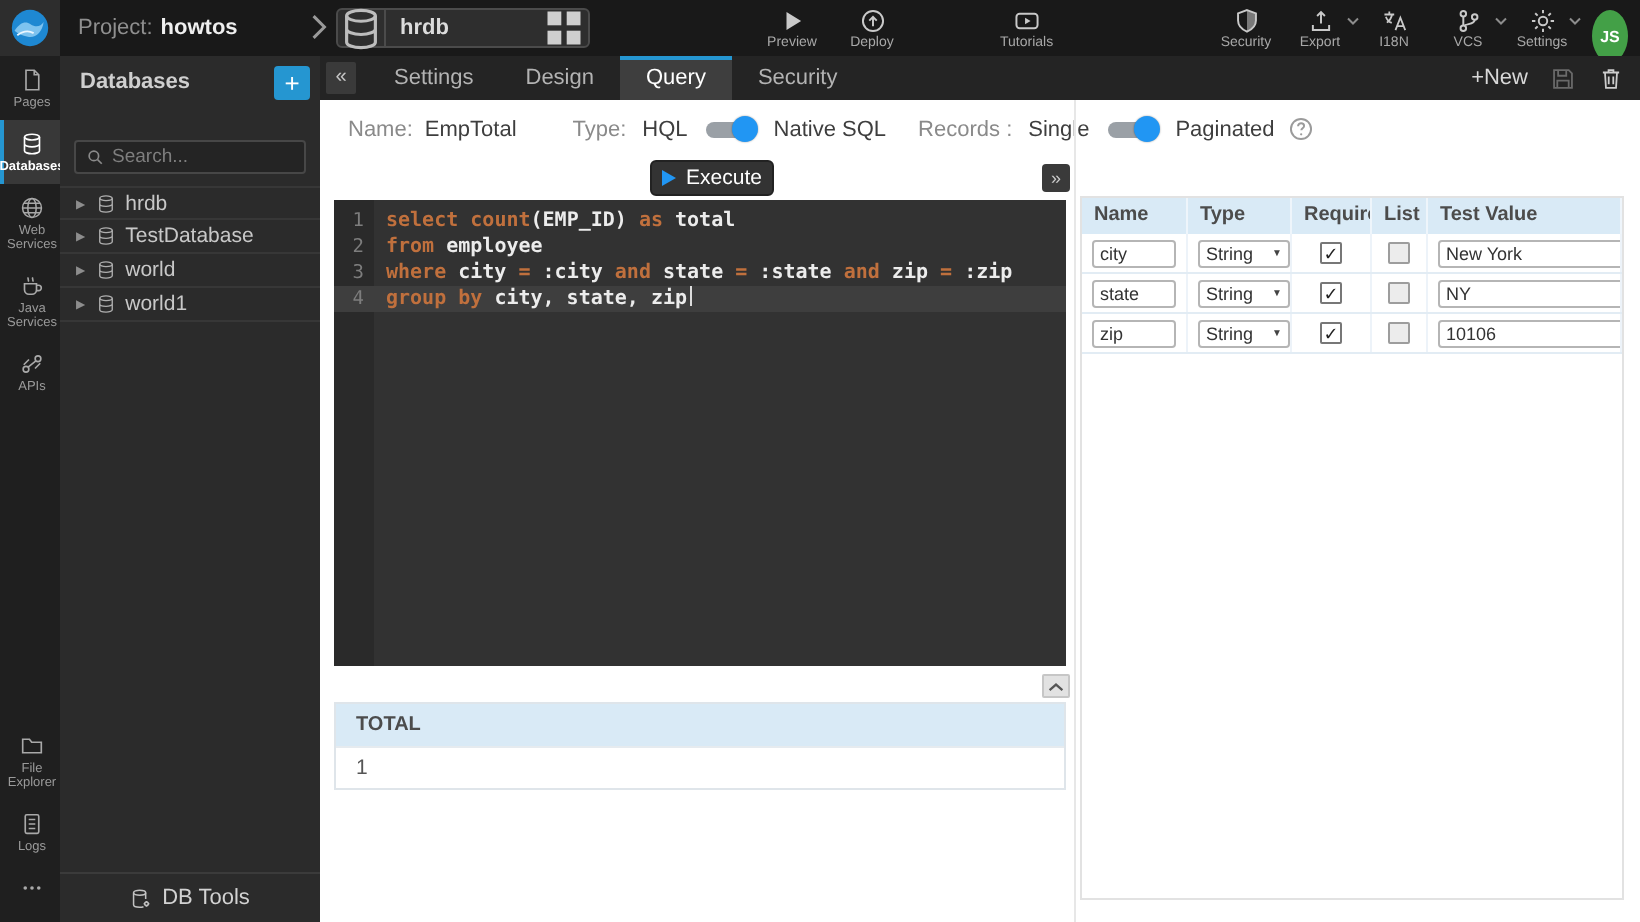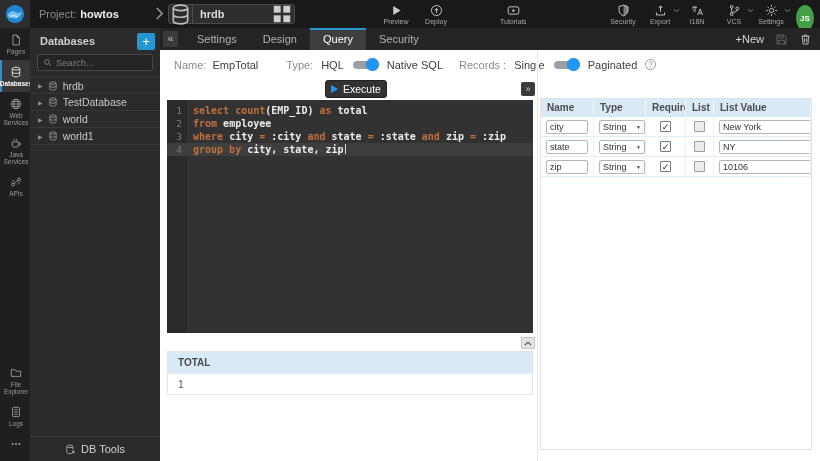--- a/index.html
+++ b/index.html
@@ -41,21 +41,21 @@
   .rail-item .rail-label{font-size:6.5px; line-height:7px; text-align:center; color:#9a9a9a;}
   .rail-item.active{background:#383838; border-left:2px solid var(--accent); color:#fff;}
   .rail-item.active .rail-label{color:#fff; font-weight:700;}
   .rail-bottom{position:absolute; bottom:6px; left:0; width:30px;}
 
   
   .dbpanel{position:absolute; left:30px; top:28px; width:130px; height:433px; background:#2b2b2b;}
   .dbp-head{height:26px; display:flex; align-items:center; padding:0 5px 0 10px;}
   .dbp-title{flex:1; font-size:11px; font-weight:700; color:#cfcfcf;}
   .dbp-add{width:18px; height:17px; background:var(--accent); color:#fff; border:0; border-radius:2px; font-size:13px; line-height:15px; cursor:pointer;}
-  .dbp-search{margin:0 7px 6px; height:17px; background:#242424; border:1px solid #474747; border-radius:2px; display:flex; align-items:center; padding:0 5px; gap:4px; color:#8a8a8a;}
+  .dbp-search{margin:16px 7px 6px; height:17px; background:#242424; border:1px solid #474747; border-radius:2px; display:flex; align-items:center; padding:0 5px; gap:4px; color:#8a8a8a;}
   .dbp-search svg{width:9px; height:9px;}
   .dbp-search input{flex:1; min-width:0; background:transparent; border:0; outline:none; color:#bbb; font-size:9.5px;}
   .dbp-search input::placeholder{color:#7e7e7e;}
   .db-item{height:17px; display:flex; align-items:center; gap:5px; padding-left:8px; border-bottom:1px solid #373737; color:#c8c8c8; font-size:10.5px; cursor:pointer;}
   .db-item:first-of-type{border-top:1px solid #373737;}
   .db-item .tri{font-size:6px; color:#8d8d8d;}
   .db-item .icon svg{width:10px; height:10px; color:#aeaeae;}
   .dbp-footer{position:absolute; bottom:0; left:0; width:130px; height:25px; border-top:1px solid #3b3b3b; display:flex; align-items:center; justify-content:center; gap:5px; color:#d2d2d2; font-size:11px; cursor:pointer;}
   .dbp-footer svg{width:11px; height:11px; color:#c2c2c2;}
 
@@ -508,21 +508,21 @@
     </div>
 
     <div class="vdiv"></div>
 
     <div class="params">
       <div class="p-head" id="param-head">
           <div class="p-hcell">Name</div>
           <div class="p-hcell">Type</div>
           <div class="p-hcell">Required</div>
           <div class="p-hcell">List</div>
-          <div class="p-hcell">List Value</div>
+          <div class="p-hcell">Test Value</div>
         </div>
       <div id="param-body">
           <div class="p-row">
             <div class="p-cell">
               <input class="p-input" value="city" style="">
             </div>
             <div class="p-cell">
               <div class="p-select">
                 <span>String</span>
                 <span class="sel-caret">▼</span>

